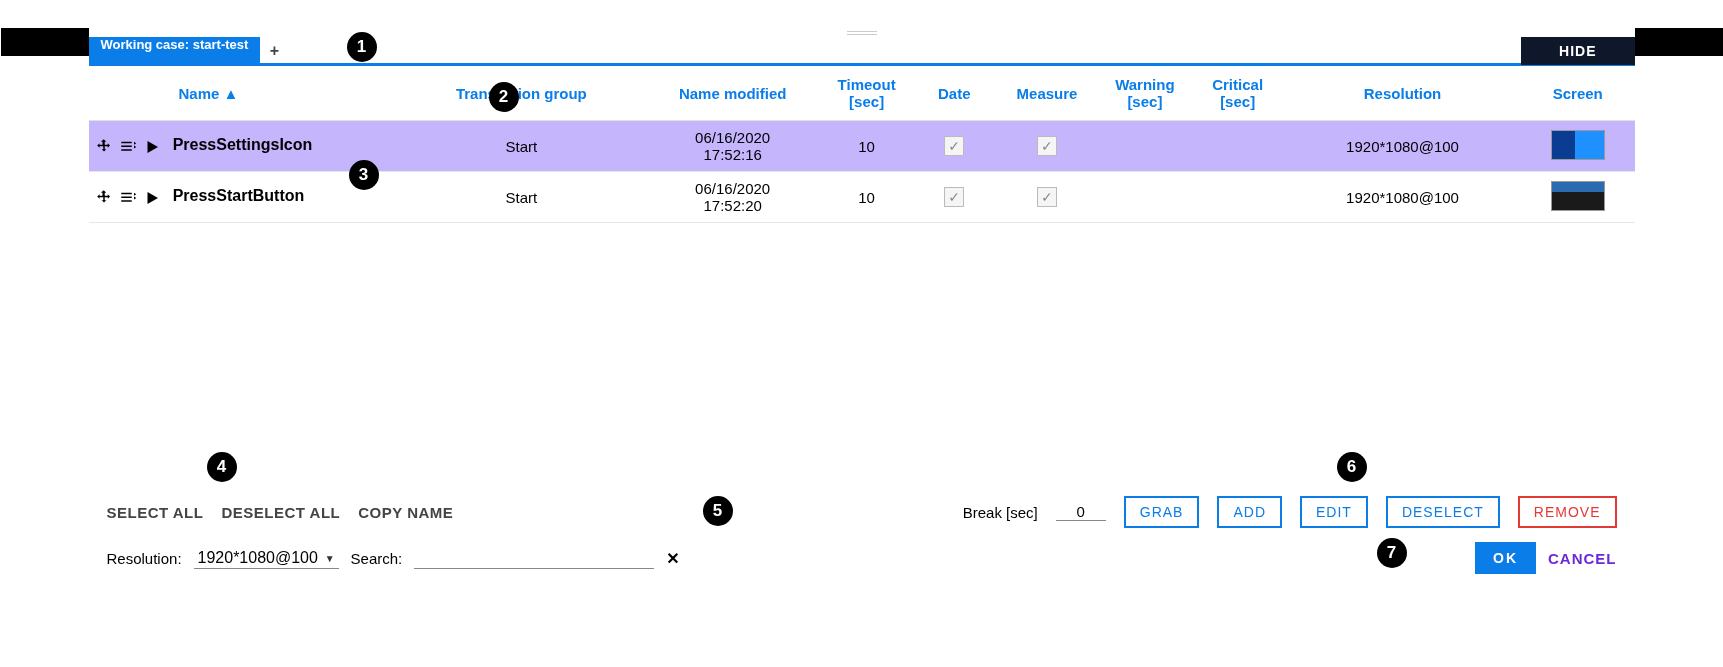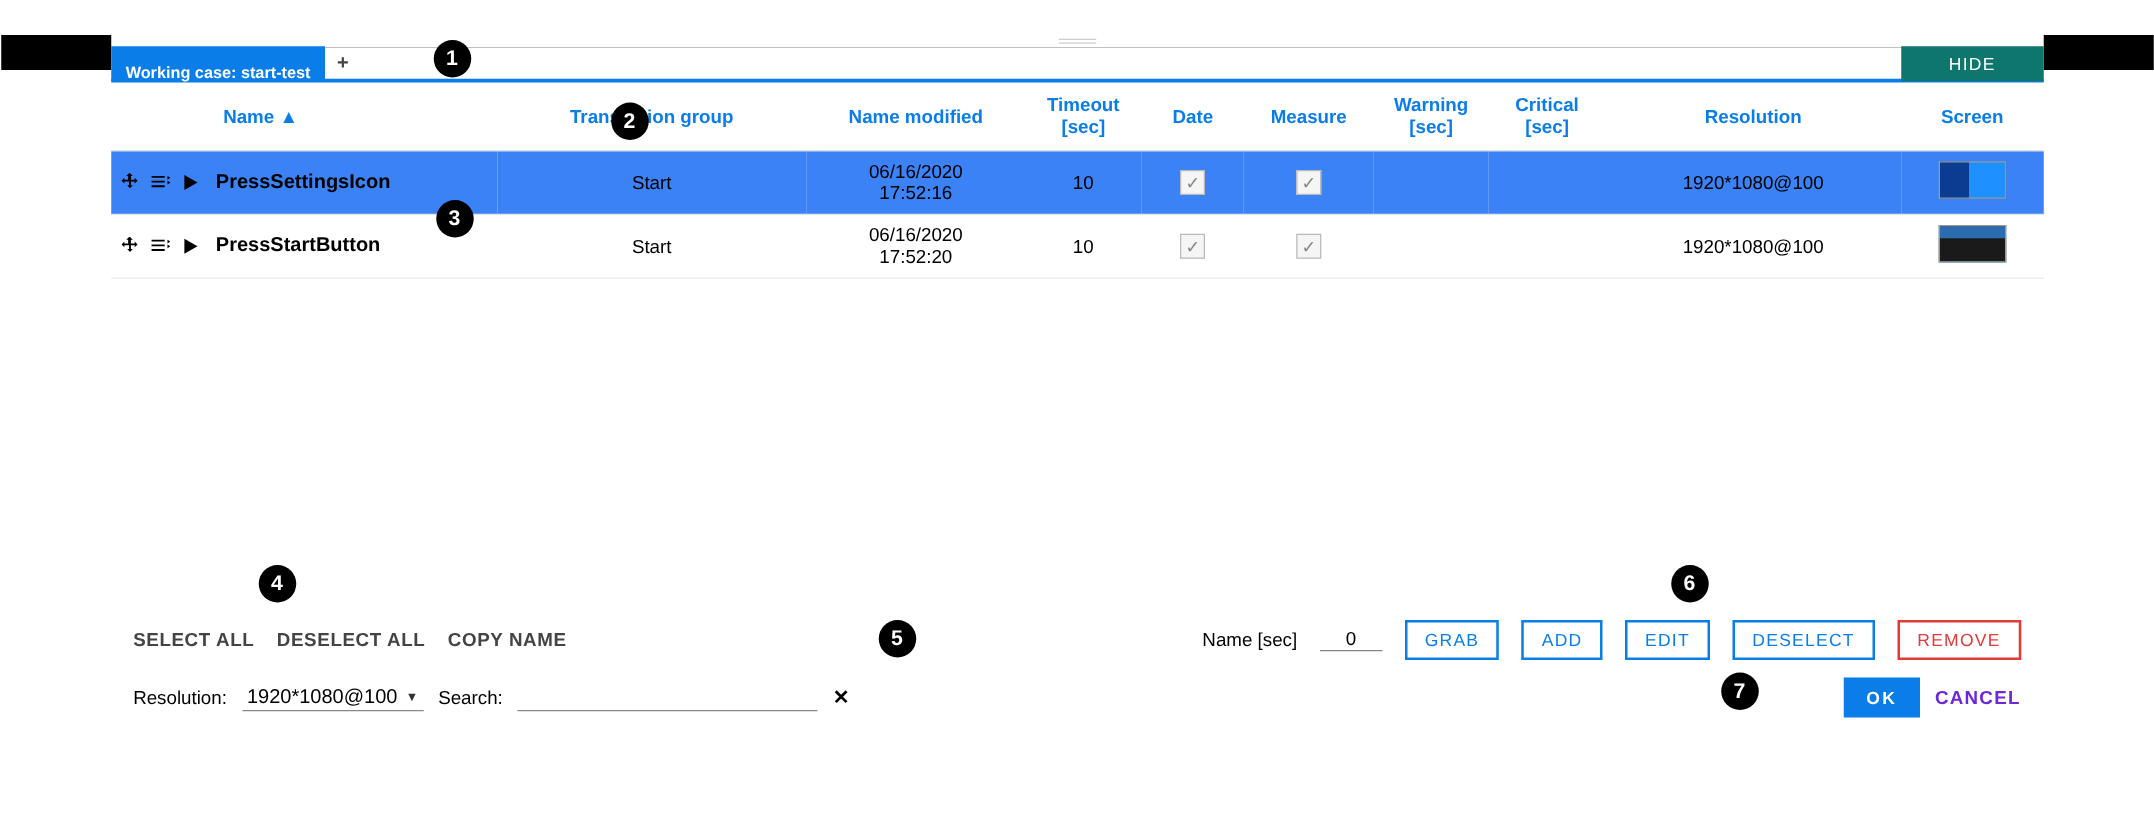--- a/index.html
+++ b/index.html
@@ -6,29 +6,29 @@
 body { font-family: Arial, Helvetica, sans-serif; font-size: 14px; background: #fff; color: #000; width: 1723px; }
 .outer { width: 1546px; margin: 0 auto; background: #fff; position: relative; }
 .topbar-black { background: #000; height: 28px; width: 1723px; position: absolute; top: 0; left: -88px; }
 .content-wrap { position: relative; margin-top: 28px; }
 
 .drag-handle-top { height: 10px; display: flex; justify-content: center; align-items: center; background: #fff; }
 .drag-lines { width: 30px; height: 4px; display: flex; flex-direction: column; justify-content: space-between; }
 .drag-lines div { height: 1px; background: #ccc; }
 
 .tabbar { display: flex; align-items: center; height: 28px; border-bottom: 3px solid #0a7de8; background: #fff; }
-.tab-active { background: #0a7de8; color: #fff; font-weight: bold; padding: 0 12px; height: 28px; display: flex; align-items: flex-end; font-size: 13px; }
+.tab-active { background: #0a7de8; color: #fff; font-weight: bold; padding: 0 12px; height: 28px; display: flex; align-items: flex-start; font-size: 13px; }
 .tab-add { width: 28px; height: 28px; display: flex; align-items: center; justify-content: center; color: #444; cursor: pointer; font-size: 16px; font-weight: bold; }
-.hide-btn { margin-left: auto; background: #0f766e; color: #fff; font-weight: normal; letter-spacing: 1px; border: none; padding: 0 38px; height: 28px; cursor: pointer; font-size: 14px; }
+.hide-btn { margin-left: auto; background: #0f172a; color: #fff; font-weight: bold; letter-spacing: 1px; border: none; padding: 0 38px; height: 28px; cursor: pointer; font-size: 14px; }
 
 table { width: 100%; border-collapse: collapse; }
 thead th { color: #0a7de8; font-weight: bold; padding: 10px 6px; text-align: center; font-size: 15px; border-bottom: 1px solid #e0e0e0; }
 thead th.name-col { text-align: left; padding-left: 90px; margin-top: 35px; }
 tbody td { padding: 8px 6px; text-align: center; border-bottom: 1px solid #e8e8e8; vertical-align: middle; font-size: 15px; }
-tbody tr.row-sel { background: #3b82f6; }
+tbody tr.row-sel { background: #c4b5fd; }
 td.name-cell { text-align: left; }
 .row-ctrl { display: inline-flex; align-items: center; gap: 6px; margin-right: 8px; vertical-align: middle; }
 .row-name { font-weight: bold; font-size: 16px; }
 .icon-svg { width: 18px; height: 18px; display: inline-block; }
 .chk { width: 20px; height: 20px; border: 1px solid #bbb; display: inline-flex; align-items: center; justify-content: center; background: #f5f5f5; color: #888; font-size: 14px; }
 .thumb { width: 54px; height: 30px; display: inline-block; border: 1px solid #999; }
 .thumb-a { background: linear-gradient(90deg, #0a3d91 0%, #0a3d91 45%, #1e90ff 45%, #1e90ff 100%); }
 .thumb-b { background: linear-gradient(180deg, #2b6cb0 0%, #2b6cb0 35%, #1a1a1a 35%, #1a1a1a 100%); }
 
 .bottom-bar { position: absolute; left: 0; right: 0; bottom: 0; padding: 10px 18px 14px 18px; background: #fff; }
@@ -161,21 +161,21 @@
         </tr>
       </tbody>
     </table>
 
     <div class="bottom-bar">
       <div class="bottom-line1">
         <button class="txtbtn"><span>SELECT ALL</span></button>
         <button class="txtbtn"><span>DESELECT ALL</span></button>
         <button class="txtbtn"><span>COPY NAME</span></button>
         <div class="spacer"></div>
-        <span class="lbl">Name [sec]</span>
+        <span class="lbl">Break [sec]</span>
         <input class="delay-inp" value="0" style="">
         <button class="obtn"><span>GRAB</span></button>
         <button class="obtn"><span>ADD</span></button>
         <button class="obtn"><span>EDIT</span></button>
         <button class="obtn"><span>DESELECT</span></button>
         <button class="obtn red"><span>REMOVE</span></button>
       </div>
       <div class="bottom-line2">
         <span class="lbl">Resolution:</span>
         <span class="sel-wrap">

